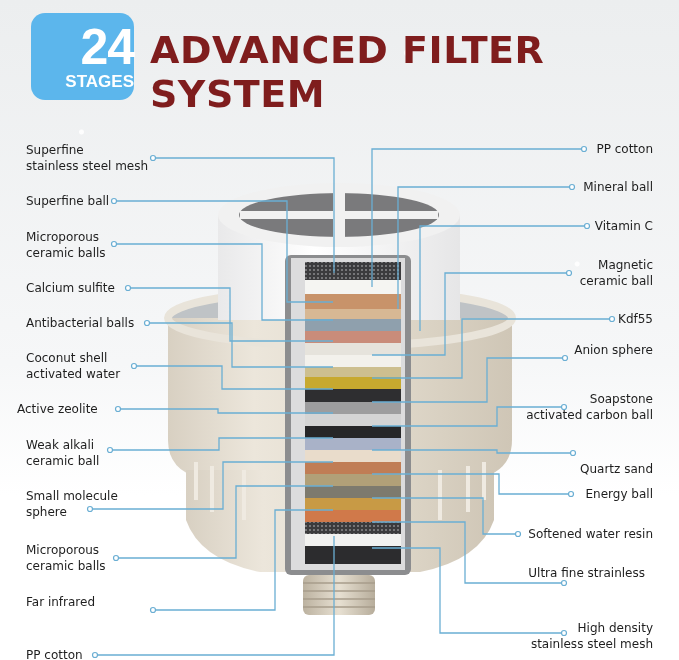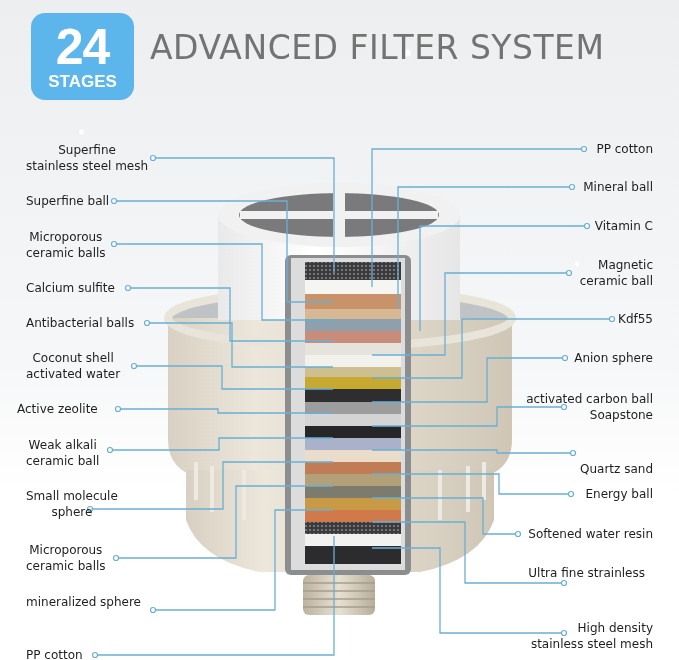--- a/index.html
+++ b/index.html
@@ -12,30 +12,30 @@
   .bg-texture {
     position:absolute; inset:0;
     background:
       radial-gradient(circle at 12% 20%, rgba(255,255,255,.9) 0 2px, transparent 3px),
       radial-gradient(circle at 60% 8%, rgba(255,255,255,.9) 0 3px, transparent 4px),
       radial-gradient(circle at 85% 40%, rgba(255,255,255,.9) 0 2px, transparent 3px),
       linear-gradient(180deg, #eceeef 0%, #f6f7f8 55%, #ffffff 75%, #ffffff 100%);
   }
   .badge {
     position:absolute; left:31px; top:13px; width:103px; height:87px;
-    background:#5cb6ec; border-radius:14px; color:#fff; text-align:center;
+    background:#5cb6ec; border-radius:14px; color:#fff; text-align:right;
   }
   .badge .num { font-family:"Liberation Sans", sans-serif; font-weight:bold; font-size:50px; line-height:50px; margin-top:9px; letter-spacing:-1px; }
   .badge .stg { font-family:"Liberation Sans", sans-serif; font-weight:bold; font-size:17px; line-height:20px; }
   .title {
     position:absolute; left:150px; top:28px;
-    font-family:"DejaVu Sans", sans-serif; font-weight:normal;
-    font-size:33px; letter-spacing:0.5px; color:#737373;
-  }
-  .lbl { position:absolute; font-size:12px; line-height:16px; color:#1e1e1e; white-space:nowrap;text-align:center; }
+    font-family:"DejaVu Sans", sans-serif; font-weight:bold;
+    font-size:38px; letter-spacing:0.5px; color:#7f1d1d;
+  }
+  .lbl { position:absolute; font-size:12px; line-height:16px; color:#1e1e1e; white-space:nowrap; }
   .lbl.r { text-align:right; }
   svg.art { position:absolute; left:0; top:0; }
 </style>
 </head>
 <body>
 
 <div class="bg-texture"></div>
 
 <div class="badge">
   <div class="num">24</div>
@@ -214,21 +214,21 @@
   </div>
 <div class="lbl" style="left:26px;top:488px">
     <div>Small molecule</div>
     <div>sphere</div>
   </div>
 <div class="lbl" style="left:26px;top:542px">
     <div>Microporous</div>
     <div>ceramic balls</div>
   </div>
 <div class="lbl" style="left:26px;top:594px">
-    <div>mineralized sphere</div>
+    <div>Far infrared</div>
   </div>
 <div class="lbl" style="left:26px;top:647px">
     <div>PP cotton</div>
   </div>
 
 <div class="lbl r" style="right:26px;top:141px">
     <div>PP cotton</div>
   </div>
 <div class="lbl r" style="right:26px;top:179px">
     <div>Mineral ball</div>
@@ -236,26 +236,26 @@
 <div class="lbl r" style="right:26px;top:218px">
     <div>Vitamin C</div>
   </div>
 <div class="lbl r" style="right:26px;top:257px">
     <div>Magnetic</div>
     <div>ceramic ball</div>
   </div>
 <div class="lbl r" style="right:26px;top:311px">
     <div>Kdf55</div>
   </div>
-<div class="lbl r" style="right:26px;top:350px">
+<div class="lbl r" style="right:26px;top:342px">
     <div>Anion sphere</div>
   </div>
 <div class="lbl r" style="right:26px;top:391px">
+    <div>Soapstone</div>
     <div>activated carbon ball</div>
-    <div>Soapstone</div>
   </div>
 <div class="lbl r" style="right:26px;top:461px">
     <div>Quartz sand</div>
   </div>
 <div class="lbl r" style="right:26px;top:486px">
     <div>Energy ball</div>
   </div>
 <div class="lbl r" style="right:26px;top:526px">
     <div>Softened water resin</div>
   </div>

